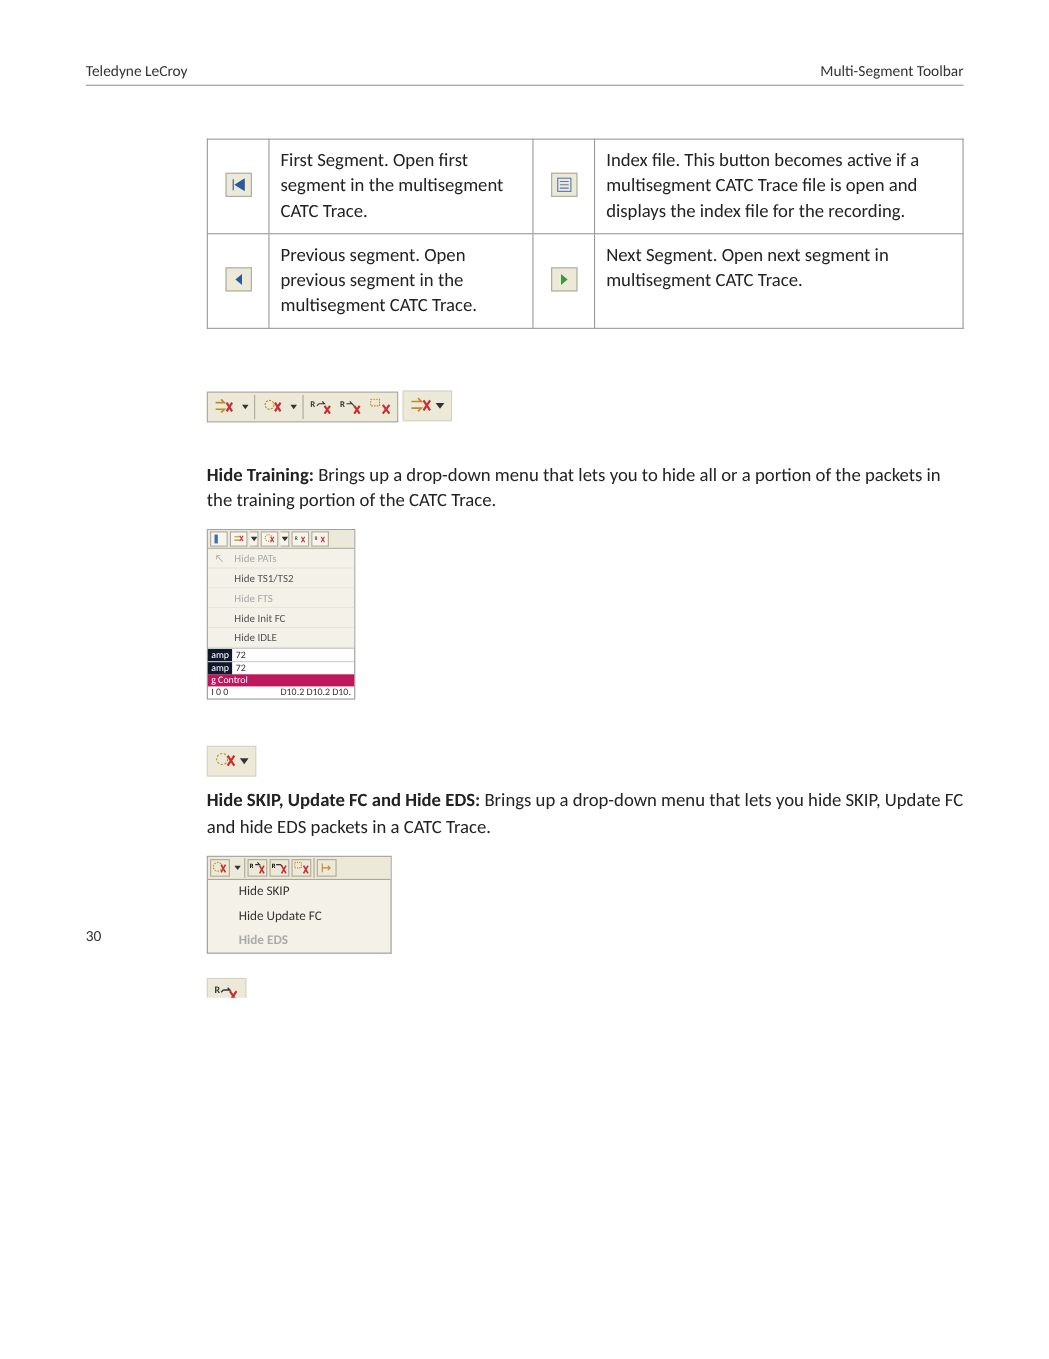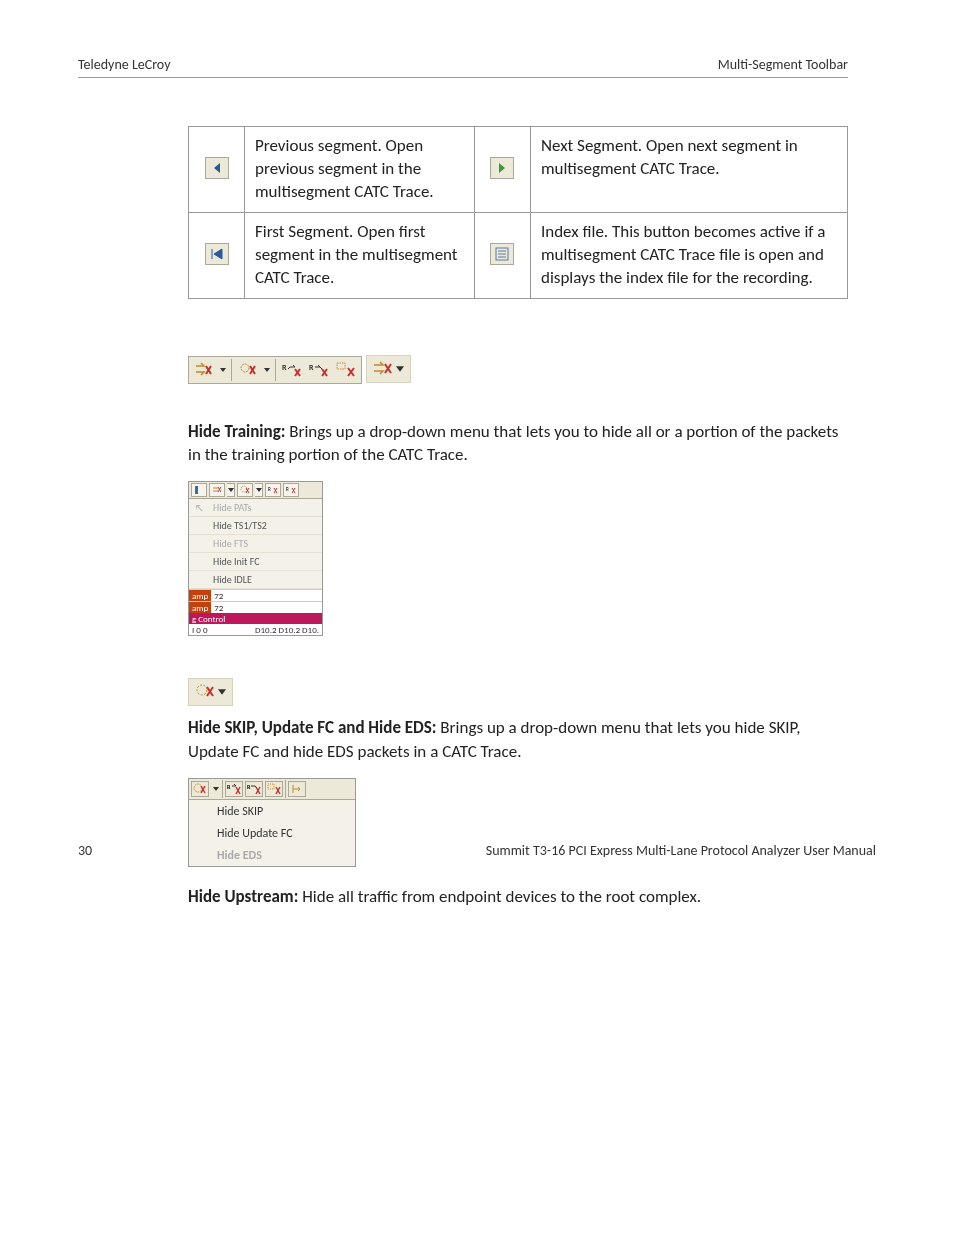--- a/index.html
+++ b/index.html
@@ -7,21 +7,21 @@
     margin: 0;
     padding: 0;
     font-family: Calibri, "Segoe UI", Arial, sans-serif;
     font-size: 17px;
     color: #222;
     background: #fff;
   }
   .page {
     width: 954px;
     height: 907px;
-    padding: 56px 106px 48px 78px;
+    padding: 56px 78px 48px 78px;
     position: relative;
   }
   .top-bar {
     display: flex;
     justify-content: space-between;
     font-size: 14px;
     color: #333;
     border-bottom: 1px solid #999;
     padding-bottom: 4px;
     margin-bottom: 48px;
@@ -120,21 +120,21 @@
     padding: 2px 6px 2px 24px;
     color: #555;
     background: #f4f2e8;
     border-bottom: 1px solid #e4e1d4;
   }
   .menu-shot .ms-item.dis { color: #aaa; }
   .menu-shot .ms-row {
     display:flex; font-size:9px; border-top:1px solid #ccc;
   }
   .menu-shot .ms-row .lab {
-    background:#c2410c; color:#fff; padding:0 3px;
+    background:#0f172a; color:#fff; padding:0 3px;
   }
   .menu-shot .ms-row .num {
     padding:0 3px; color:#333;text-align:right;
   }
   .menu-shot .ms-foot {
     background:#be185d; color:#fff; font-size:9px; padding:0 3px;
   }
   .menu-shot .ms-foot2 {
     font-size:9px; padding:0 3px; color:#333;
   }
@@ -179,55 +179,55 @@
     <span>Multi-Segment Toolbar</span>
   </div>
 
   <div class="content">
 
     <table class="seg">
       <tbody>
           <tr>
         <td class="icon-cell">
           <span class="tb-btn">
-            <svg width="12" height="12" viewBox="0 0 12 12">
-                  <path d="M9 1L3 6l6 5z" fill="#2a5a9a"></path>
-                </svg>
-          </span>
-        </td>
-        <td>Previous segment. Open previous segment in the multisegment CATC Trace.</td>
-        <td class="icon-cell">
-          <span class="tb-btn">
-            <svg width="12" height="12" viewBox="0 0 12 12">
-                  <path d="M3 1l6 5-6 5z" fill="#3a9a3a"></path>
-                </svg>
-          </span>
-        </td>
-        <td>Next Segment. Open next segment in multisegment CATC Trace.</td>
-      </tr>
-      <tr>
-        <td class="icon-cell">
-          <span class="tb-btn">
             <svg width="14" height="12" viewBox="0 0 14 12">
                   <path d="M2 1v10M12 1L4 6l8 5z" fill="#2a5a9a" stroke="#2a5a9a"></path>
                 </svg>
           </span>
         </td>
         <td>First Segment. Open first segment in the multisegment CATC Trace.</td>
         <td class="icon-cell">
           <span class="tb-btn">
             <svg width="14" height="14" viewBox="0 0 14 14">
                   <rect x="1" y="1" width="12" height="12" fill="none" stroke="#5a7aaf"></rect>
                   <line x1="3" y1="4" x2="11" y2="4" stroke="#5a7aaf"></line>
                   <line x1="3" y1="7" x2="11" y2="7" stroke="#5a7aaf"></line>
                   <line x1="3" y1="10" x2="11" y2="10" stroke="#5a7aaf"></line>
                 </svg>
           </span>
         </td>
         <td>Index file. This button becomes active if a multisegment CATC Trace file is open and displays the index file for the recording.</td>
+      </tr>
+      <tr>
+        <td class="icon-cell">
+          <span class="tb-btn">
+            <svg width="12" height="12" viewBox="0 0 12 12">
+                  <path d="M9 1L3 6l6 5z" fill="#2a5a9a"></path>
+                </svg>
+          </span>
+        </td>
+        <td>Previous segment. Open previous segment in the multisegment CATC Trace.</td>
+        <td class="icon-cell">
+          <span class="tb-btn">
+            <svg width="12" height="12" viewBox="0 0 12 12">
+                  <path d="M3 1l6 5-6 5z" fill="#3a9a3a"></path>
+                </svg>
+          </span>
+        </td>
+        <td>Next Segment. Open next segment in multisegment CATC Trace.</td>
       </tr>
     </tbody>
       </table>
 
 
     <div class="strip">
       <span class="tb-btn">
         <svg width="18" height="16" viewBox="0 0 18 16">
             <path d="M1 4h8l-3-3M1 10h8l-3 3" stroke="#c08a2a" fill="none" stroke-width="1.5"></path>
             <path d="M11 4l5 8M16 4l-5 8" stroke="#c63030" stroke-width="2"></path>
@@ -401,32 +401,28 @@
             <svg width="14" height="12" viewBox="0 0 14 12">
               <path d="M3 2v8M3 6h7l-2-2M10 6l-2 2" stroke="#c08a2a" fill="none"></path>
             </svg>
           </span>
       </div>
       <div class="ms-item">Hide SKIP</div>
       <div class="ms-item">Hide Update FC</div>
       <div class="ms-item dis">Hide EDS</div>
     </div>
 
-    <p class="para">
-      <span class="bold">Hide Upstream:</span><span> Hide all traffic from endpoint devices to the root complex.</span>
-    </p>
 
     <div class="icon-standalone" style="margin-top:4px;">
       <svg width="22" height="18" viewBox="0 0 22 18">
           <text x="0" y="9" font-size="9" fill="#333" font-weight="bold">R</text>
           <path d="M8 6h6l-2-2M8 6l-2 2" stroke="#333" fill="none" stroke-width="1.2"></path>
           <path d="M14 7l6 9M20 7l-6 9" stroke="#c63030" stroke-width="2"></path>
         </svg>
     </div>
 
   </div>
 
   <div class="bottom-bar">
     <span>30</span>
-    <span>Summit T3-16 PCI Express Multi-Lane Protocol Analyzer User Manual</span>
   </div>
 
 </div>
 
 </body></html>

